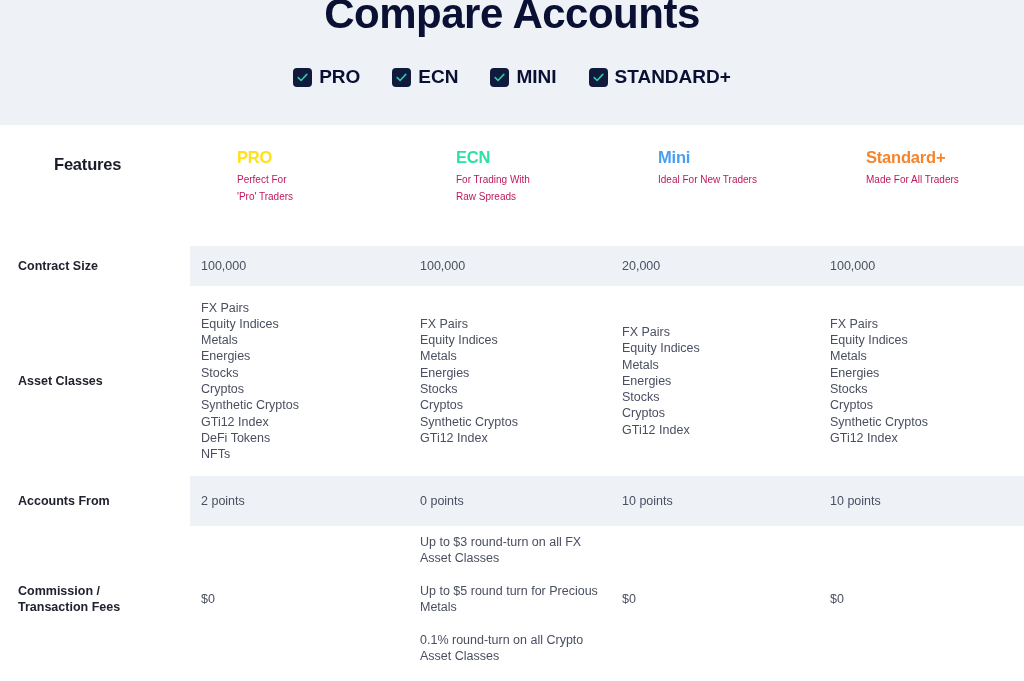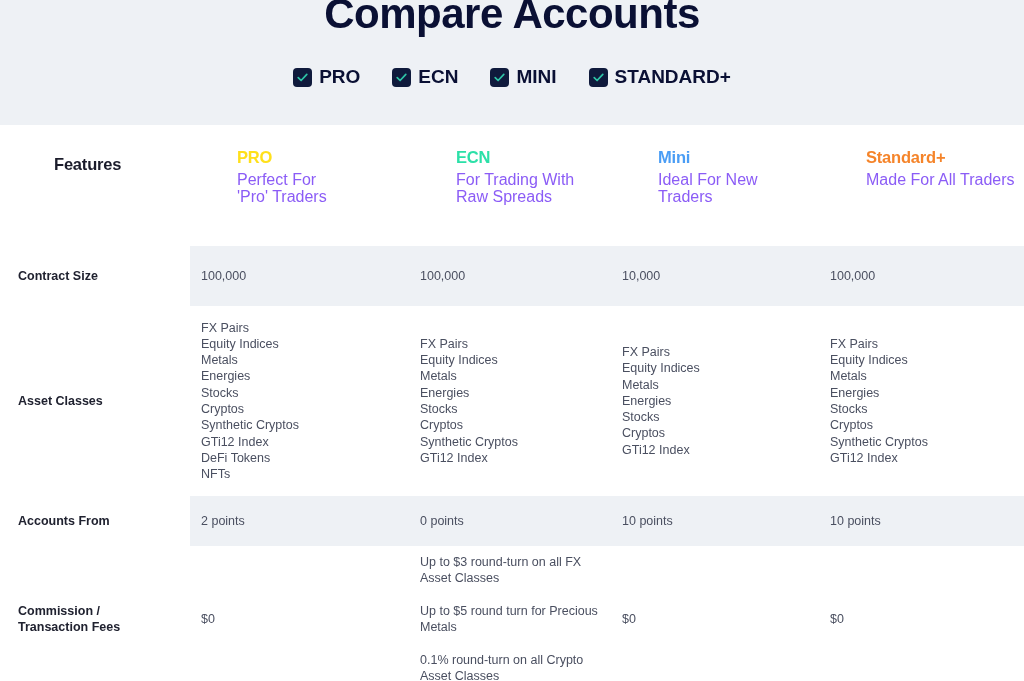--- a/index.html
+++ b/index.html
@@ -129,28 +129,28 @@
     letter-spacing: -0.2px;
   }
   .plan-name {
     font-size: 16.5px;
     font-weight: 800;
     line-height: 20px;
     letter-spacing: -0.2px;
     margin-bottom: 5px;
   }
   .plan-tag {
-    font-size: 16px;
-    color: #8b5cf6;
+    font-size: 10px;
+    color: #be185d;
     line-height: 16.5px;
     max-width: 150px;
   }
 
   
-  #row-contract { height: 60px; }
+  #row-contract { height: 40px; }
   #row-assets   { height: 190px; }
   #row-spreads  { height: 50px; }
   #row-commission { height: 146px; }
 
   #row-assets .row-inner,
   #row-commission .row-inner { align-items: center; }
 
   .asset-list { display: block; }
   .asset-list div { line-height: 16.3px; }
 
@@ -242,21 +242,21 @@
       </div>
     </div>
   </div>
 
   <div class="row" id="row-contract">
     <div class="stripe"></div>
     <div class="row-inner">
       <div class="cell-feature">Contract Size</div>
       <div class="cell c0">100,000</div>
       <div class="cell c1">100,000</div>
-      <div class="cell c2">10,000</div>
+      <div class="cell c2">20,000</div>
       <div class="cell c3">100,000</div>
     </div>
   </div>
 
   <div class="row" id="row-assets">
     <div class="row-inner">
       <div class="cell-feature">Asset Classes</div>
       <div class="cell c0">
         <div class="asset-list">
             <div>FX Pairs</div>

